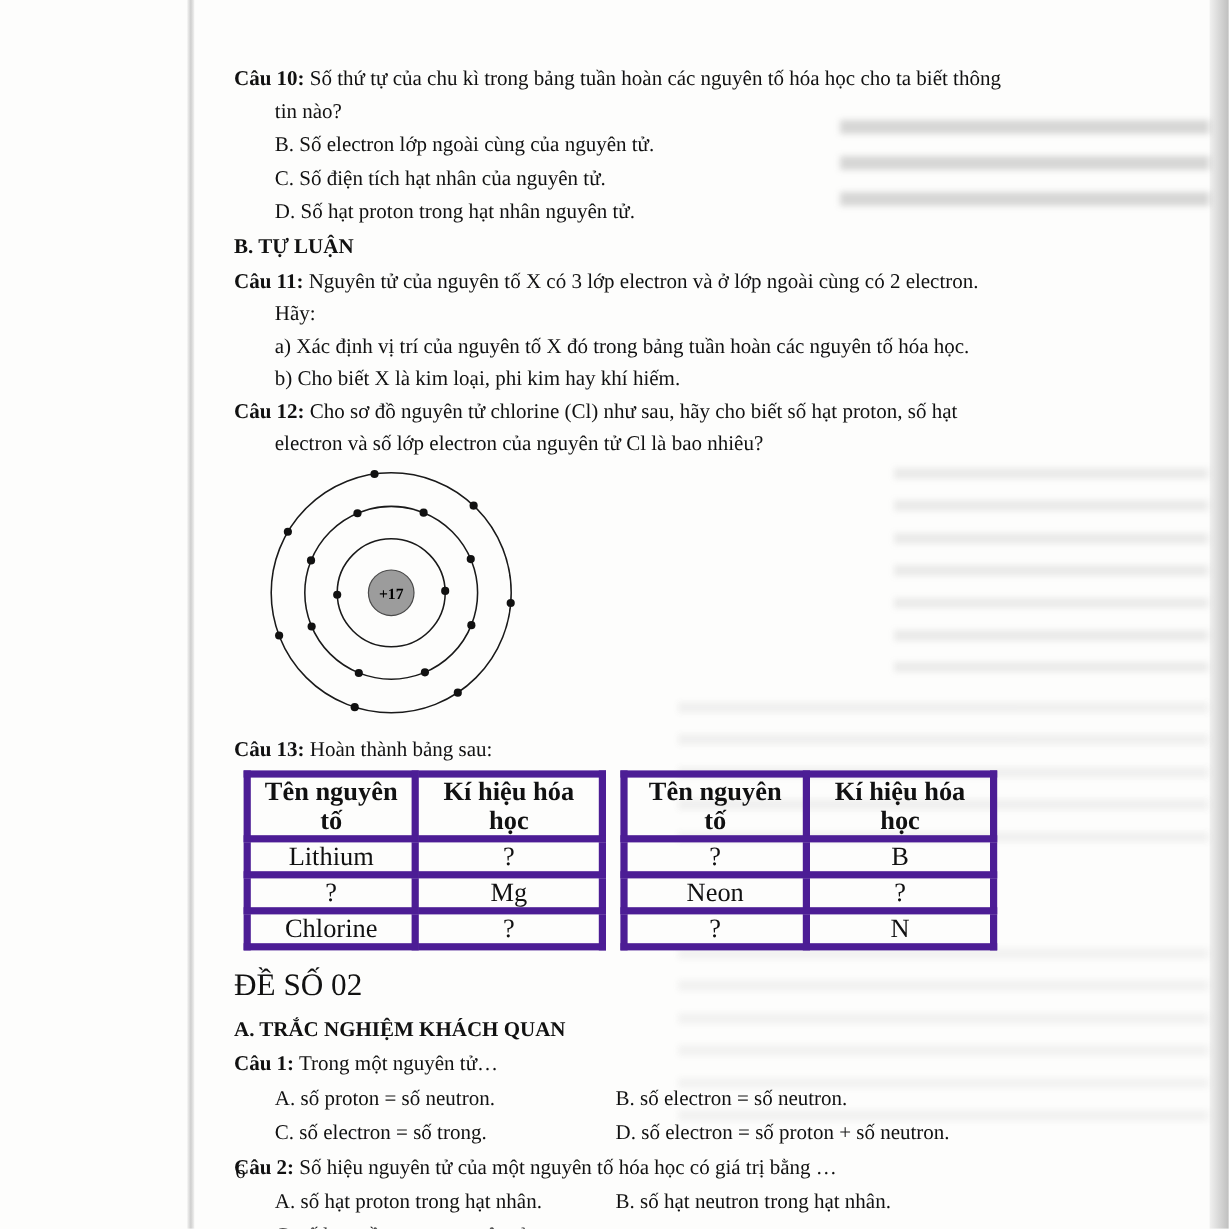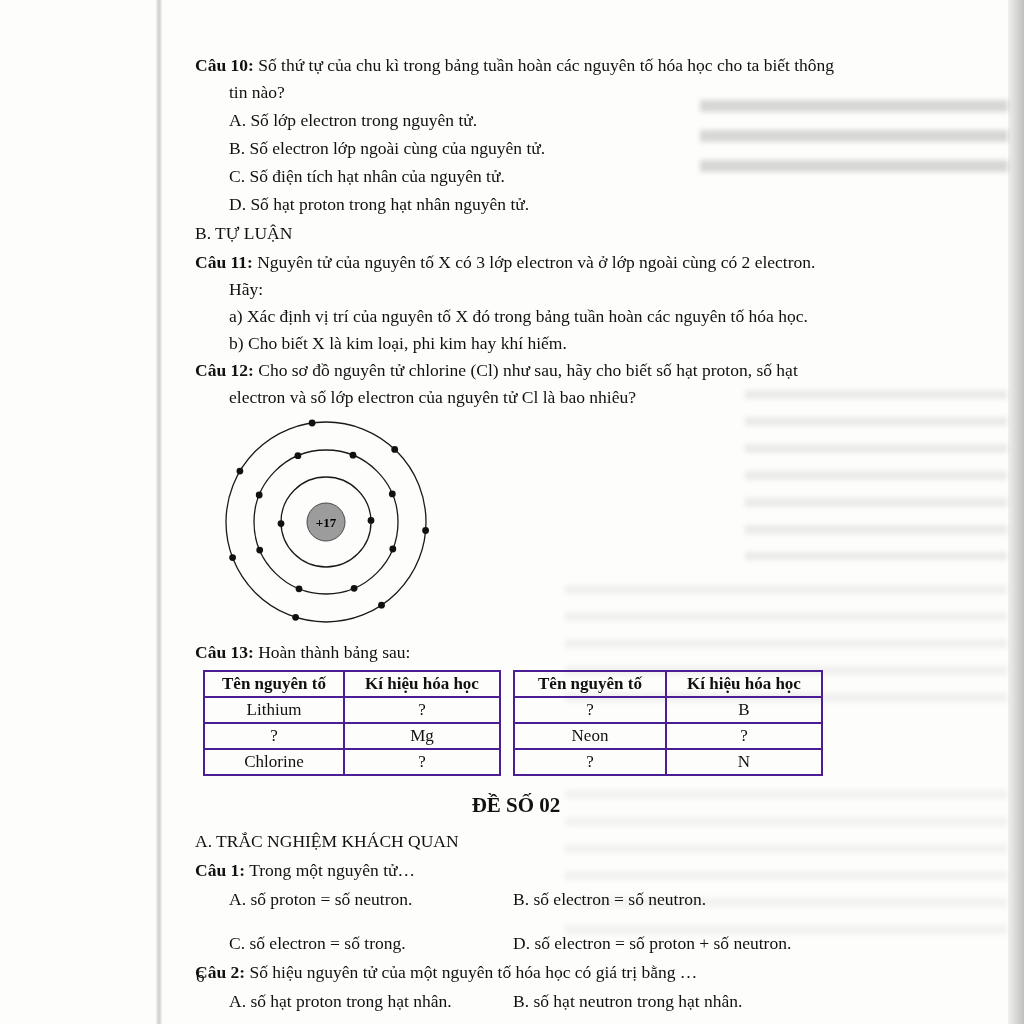--- a/index.html
+++ b/index.html
@@ -16,48 +16,47 @@
     background:linear-gradient(to right,rgba(170,170,170,.15),rgba(130,130,130,.5));}
   .bleed{position:absolute;filter:blur(2.5px);pointer-events:none;z-index:0;
     background:repeating-linear-gradient(to bottom,rgba(100,100,100,.12) 0 9px,transparent 9px 27px);}
   .bleed.dark{background:repeating-linear-gradient(to bottom,rgba(80,80,80,.22) 0 12px,transparent 12px 30px);}
   .content{position:absolute;left:195px;top:52px;width:642px;z-index:1}
   .q{margin:0;padding-left:34px;text-indent:-34px}
   .lbl{font-weight:bold}
   .opts{margin-left:34px}
   .opts > div{margin:1px 0}
   .subitems{margin-left:34px}
-  .section{font-weight:normal;margin:2px 0}
-  .grid2{display:grid;grid-template-columns:284px 1fr;margin-left:34px;row-gap:17px}
+  .section{font-weight:bold;margin:2px 0}
+  .grid2{display:grid;grid-template-columns:284px 1fr;margin-left:34px;row-gap:1px}
   .atom-wrap{text-align:left;margin:4px 0 2px 0}
   .tables{display:flex;gap:12px;margin:4px 0 0 8px}
   table.el{border-collapse:collapse;text-align:center;border:2px solid #000}
-  table.el th,table.el td{border:2px solid #4c1d95;padding:0 6px;font-size:17px;line-height:24px;height:25px}
+  table.el th,table.el td{border:6px solid #4c1d95;padding:0 6px;font-size:22px;line-height:24px;height:25px}
   table.el th{font-weight:bold}
   .t1 col.c1{width:140px}.t1 col.c2{width:156px}
   .t2 col.c1{width:152px}.t2 col.c2{width:156px}
-  .de-title{text-align:center;font-weight:bold;font-size:21px;line-height:30px;margin:14px 0 8px 0}
+  .de-title{text-align:left;font-weight:normal;font-size:26px;line-height:30px;margin:14px 0 8px 0}
   .qline{margin:2px 0}
   .page-num{position:absolute;left:196px;top:963px;font-size:17px;z-index:1}
 </style>
 </head>
 <body>
 
 <div class="scan-edge-left"></div>
 <div class="scan-edge-right"></div>
 <div class="bleed dark" style="left:700px;top:100px;width:308px;height:80px;"></div>
 <div class="bleed" style="left:745px;top:390px;width:262px;height:170px;"></div>
 <div class="bleed" style="left:565px;top:585px;width:442px;height:130px;opacity:.7"></div>
 <div class="bleed" style="left:565px;top:790px;width:442px;height:160px;opacity:.6"></div>
 
 <div class="content">
 
   <p class="q"><span class="lbl">Câu 10:</span> <span>Số thứ tự của chu kì trong bảng tuần hoàn các nguyên tố hóa học cho ta biết thông tin nào?</span></p>
   <div class="opts">
-    <div>A. Số lớp electron trong nguyên tử.</div>
     <div>B. Số electron lớp ngoài cùng của nguyên tử.</div>
     <div>C. Số điện tích hạt nhân của nguyên tử.</div>
     <div>D. Số hạt proton trong hạt nhân nguyên tử.</div>
   </div>
 
   <div class="section">B. TỰ LUẬN</div>
 
   <p class="q"><span class="lbl">Câu 11:</span> <span>Nguyên tử của nguyên tố X có 3 lớp electron và ở lớp ngoài cùng có 2 electron. Hãy:</span></p>
   <div class="subitems">
     <div>a) Xác định vị trí của nguyên tố X đó trong bảng tuần hoàn các nguyên tố hóa học.</div>

